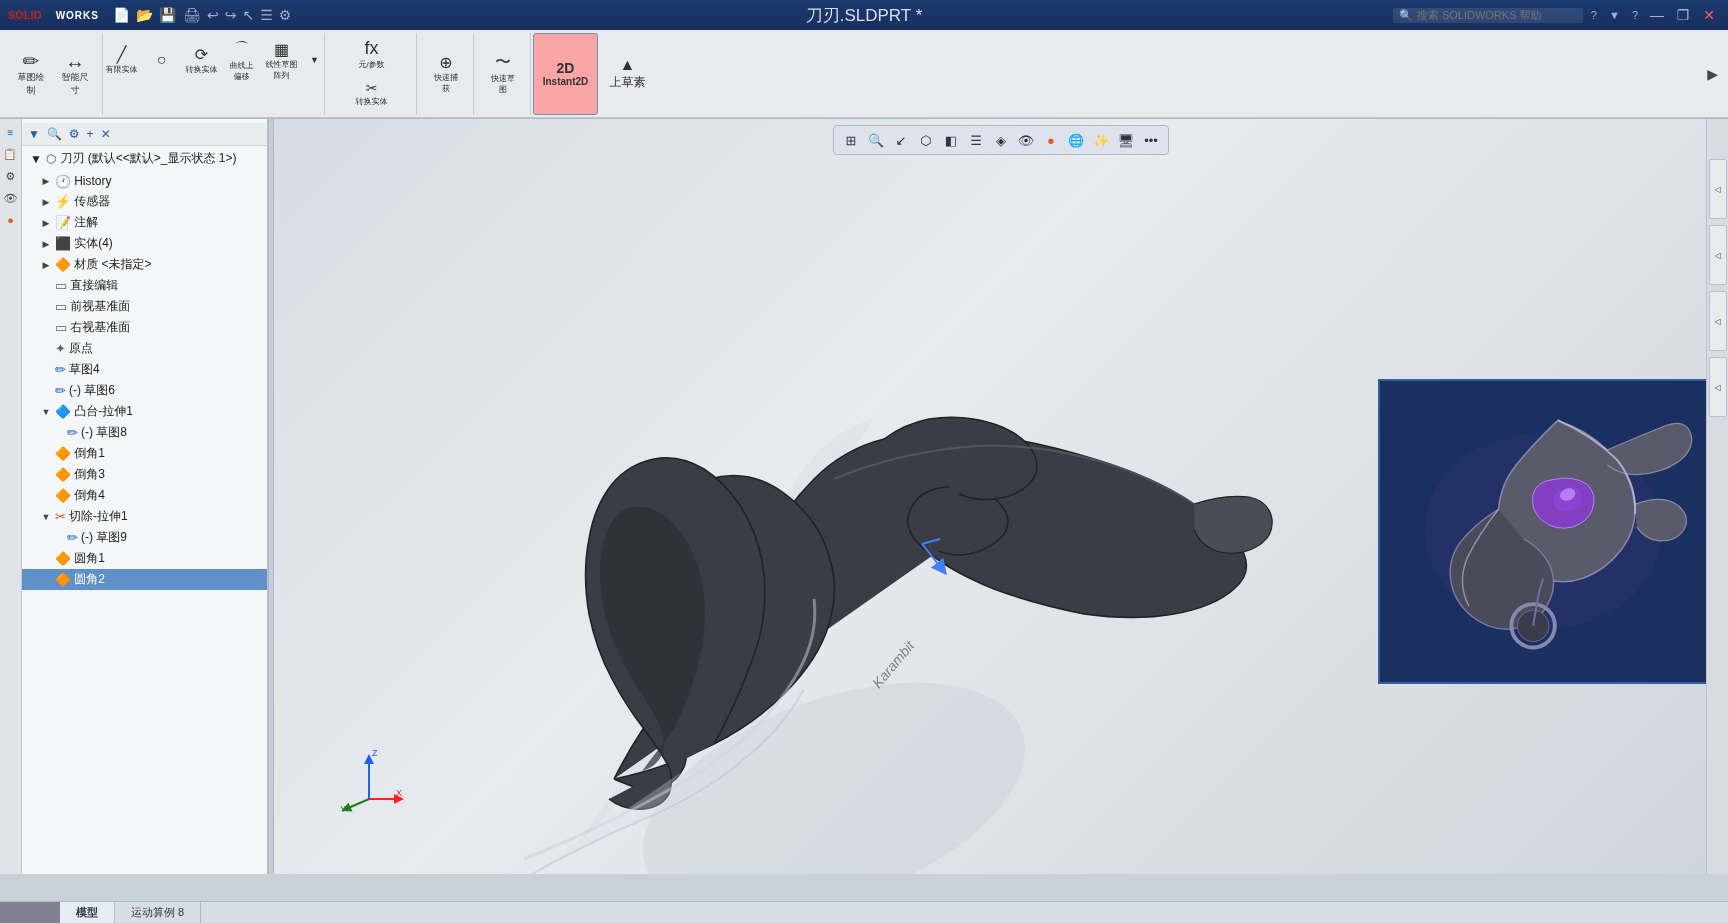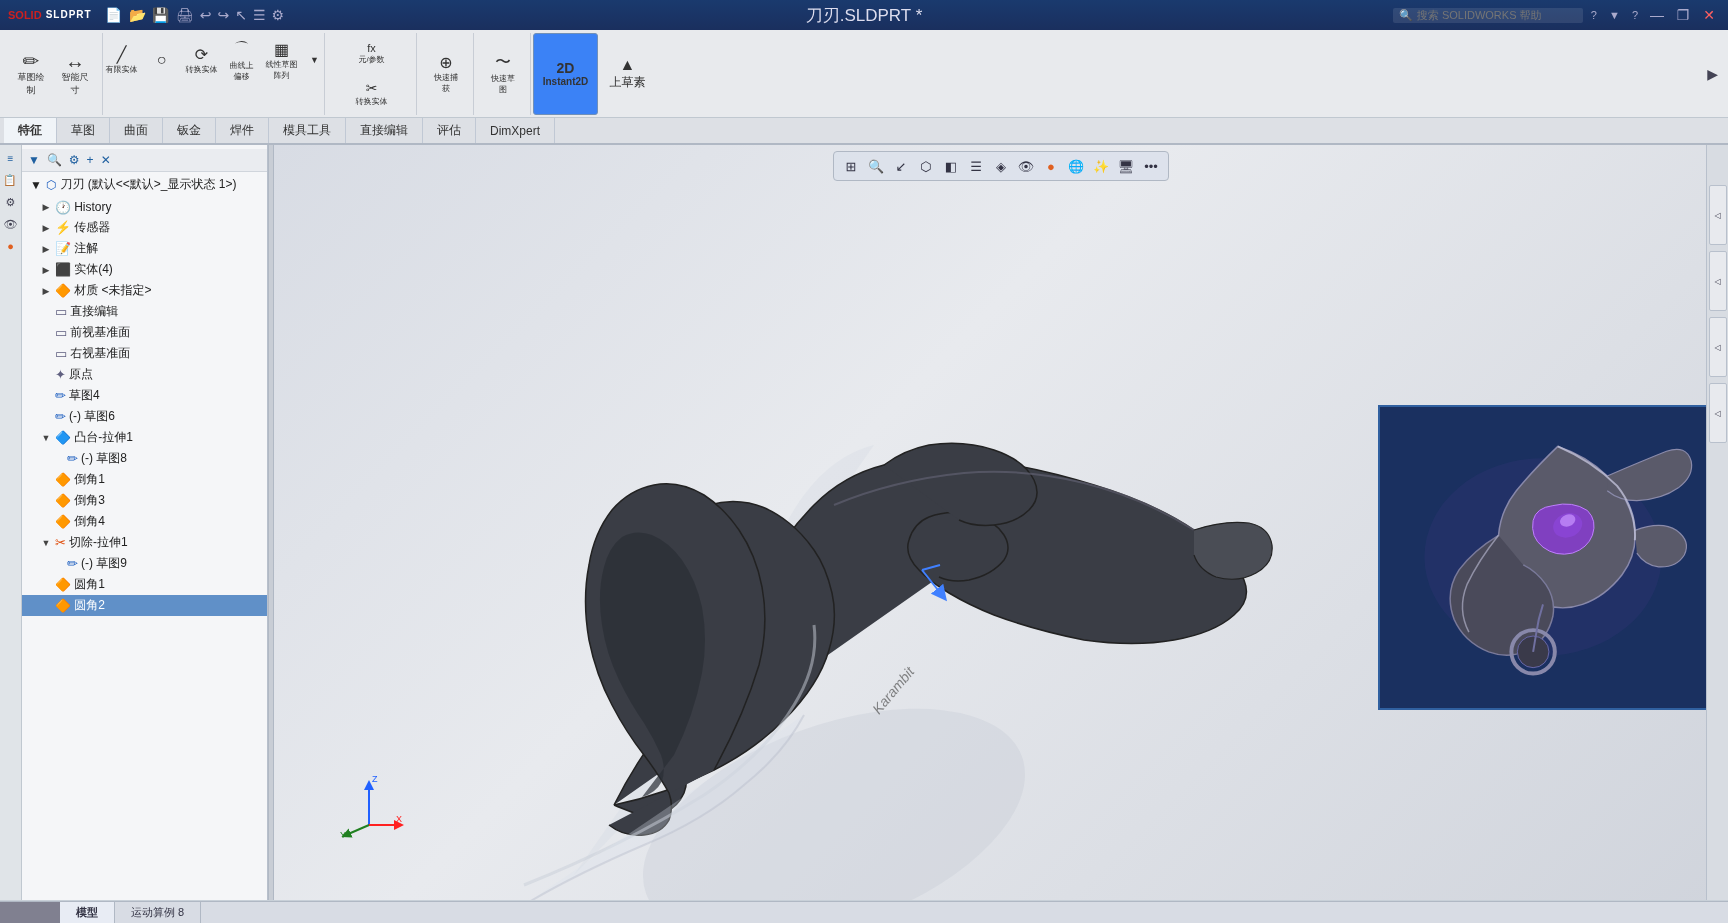--- a/index.html
+++ b/index.html
@@ -159,50 +159,50 @@
 
     
     #tree-filter-row {
       display: flex; align-items: center; padding: 2px 4px; gap: 3px;
       background: #eaecf0; border-bottom: 1px solid #d0d5dc;
     }
     .filter-icon { font-size: 12px; color: #2060a0; cursor: pointer; padding: 2px; }
 
     
     .instant2d-active {
-      background: #3b82f6; border: 1px solid #7090b8; border-radius: 3px;
+      background: #fca5a5; border: 1px solid #7090b8; border-radius: 3px;
     }
 
     
     #knife-svg {
       width: 100%; height: 100%;
     }
 
     
     #ref-img-inner {
       width: 100%; height: 100%; background: #1a3060;
       display: flex; align-items: center; justify-content: center;
       position: relative; overflow: hidden;
     }
 
     
     #sw-logo {
-      display: flex; align-items: flex-start; gap: 4px;
+      display: flex; align-items: center; gap: 14px;
     }
     .sw-red { color: #cc2020; font-weight: bold; font-size: 11px; }
     .sw-text { color: white; font-size: 10px; font-weight: bold; letter-spacing: 1px; }
   </style>
 </head>
 <body>
 
 <div id="titlebar">
   <div id="titlebar-left">
     <div id="sw-logo">
       <span class="sw-red">SOLID</span>
-        <span class="sw-text">SLDPRT</span>
+        <span class="sw-text">WORKS</span>
     </div>
 
     <span style="color:#aac;font-size:14px;cursor:pointer;margin-left:8px;">📄</span>
     <span style="color:#aac;font-size:14px;cursor:pointer;">📂</span>
     <span style="color:#aac;font-size:14px;cursor:pointer;">💾</span>
     <span style="color:#aac;font-size:14px;cursor:pointer;">🖨</span>
     <span style="color:#aac;font-size:14px;cursor:pointer;">↩</span>
     <span style="color:#aac;font-size:14px;cursor:pointer;">↪</span>
     <span style="color:#aac;font-size:14px;cursor:pointer;">↖</span>
     <span style="color:#aac;font-size:14px;cursor:pointer;">☰</span>
@@ -263,21 +263,21 @@
         <div class="tb-icon-btn" style="width:38px;">
           <div style="font-size:16px">▦</div>
           <div style="font-size:8px">线性草图<br>阵列</div>
         </div>
         <div class="tb-icon-btn" style="width:24px;min-height:30px;">▼</div>
       </div>
     </div>
 
     <div class="toolbar-group" style="width:90px;min-width:90px;">
       <div class="tb-icon-btn" style="width:80px;">
-        <div style="font-size:11px">fx</div>
+        <div style="font-size:18px">fx</div>
         <div style="font-size:8px">元/参数</div>
       </div>
       <div class="tb-icon-btn" style="width:80px;">
         <div style="font-size:14px">✂</div>
         <div style="font-size:8px">转换实体</div>
       </div>
     </div>
 
     <div class="toolbar-group" style="width:55px;min-width:55px;">
       <div class="tb-icon-btn">
@@ -307,31 +307,20 @@
         <div style="font-size:16px">▲</div>
         <div style="font-size:12px">上草素</div>
       </div>
     </div>
 
     <div style="margin-left:auto;display:flex;align-items:center;padding-right:6px;">
       <div style="font-size:14px;cursor:pointer;color:#445;">▶</div>
     </div>
   </div>
 
-  <div id="tabs-row">
-    <div class="tab-item active">特征</div>
-    <div class="tab-item">草图</div>
-    <div class="tab-item">曲面</div>
-    <div class="tab-item">钣金</div>
-    <div class="tab-item">焊件</div>
-    <div class="tab-item">模具工具</div>
-    <div class="tab-item">直接编辑</div>
-    <div class="tab-item">评估</div>
-    <div class="tab-item">DimXpert</div>
-  </div>
 </div>
 
 <div id="main-layout" style="display:flex;width:1728px;height:calc(923px - 30px - 90px - 26px - 22px);position:relative;">
 
   <div id="left-panel">
 
     <div id="left-icons">
       <div class="left-icon-btn" style="color:#2060a0;font-weight:bold;font-size:10px;">≡</div>
       <div class="left-icon-btn">📋</div>
       <div class="left-icon-btn">⚙</div>

